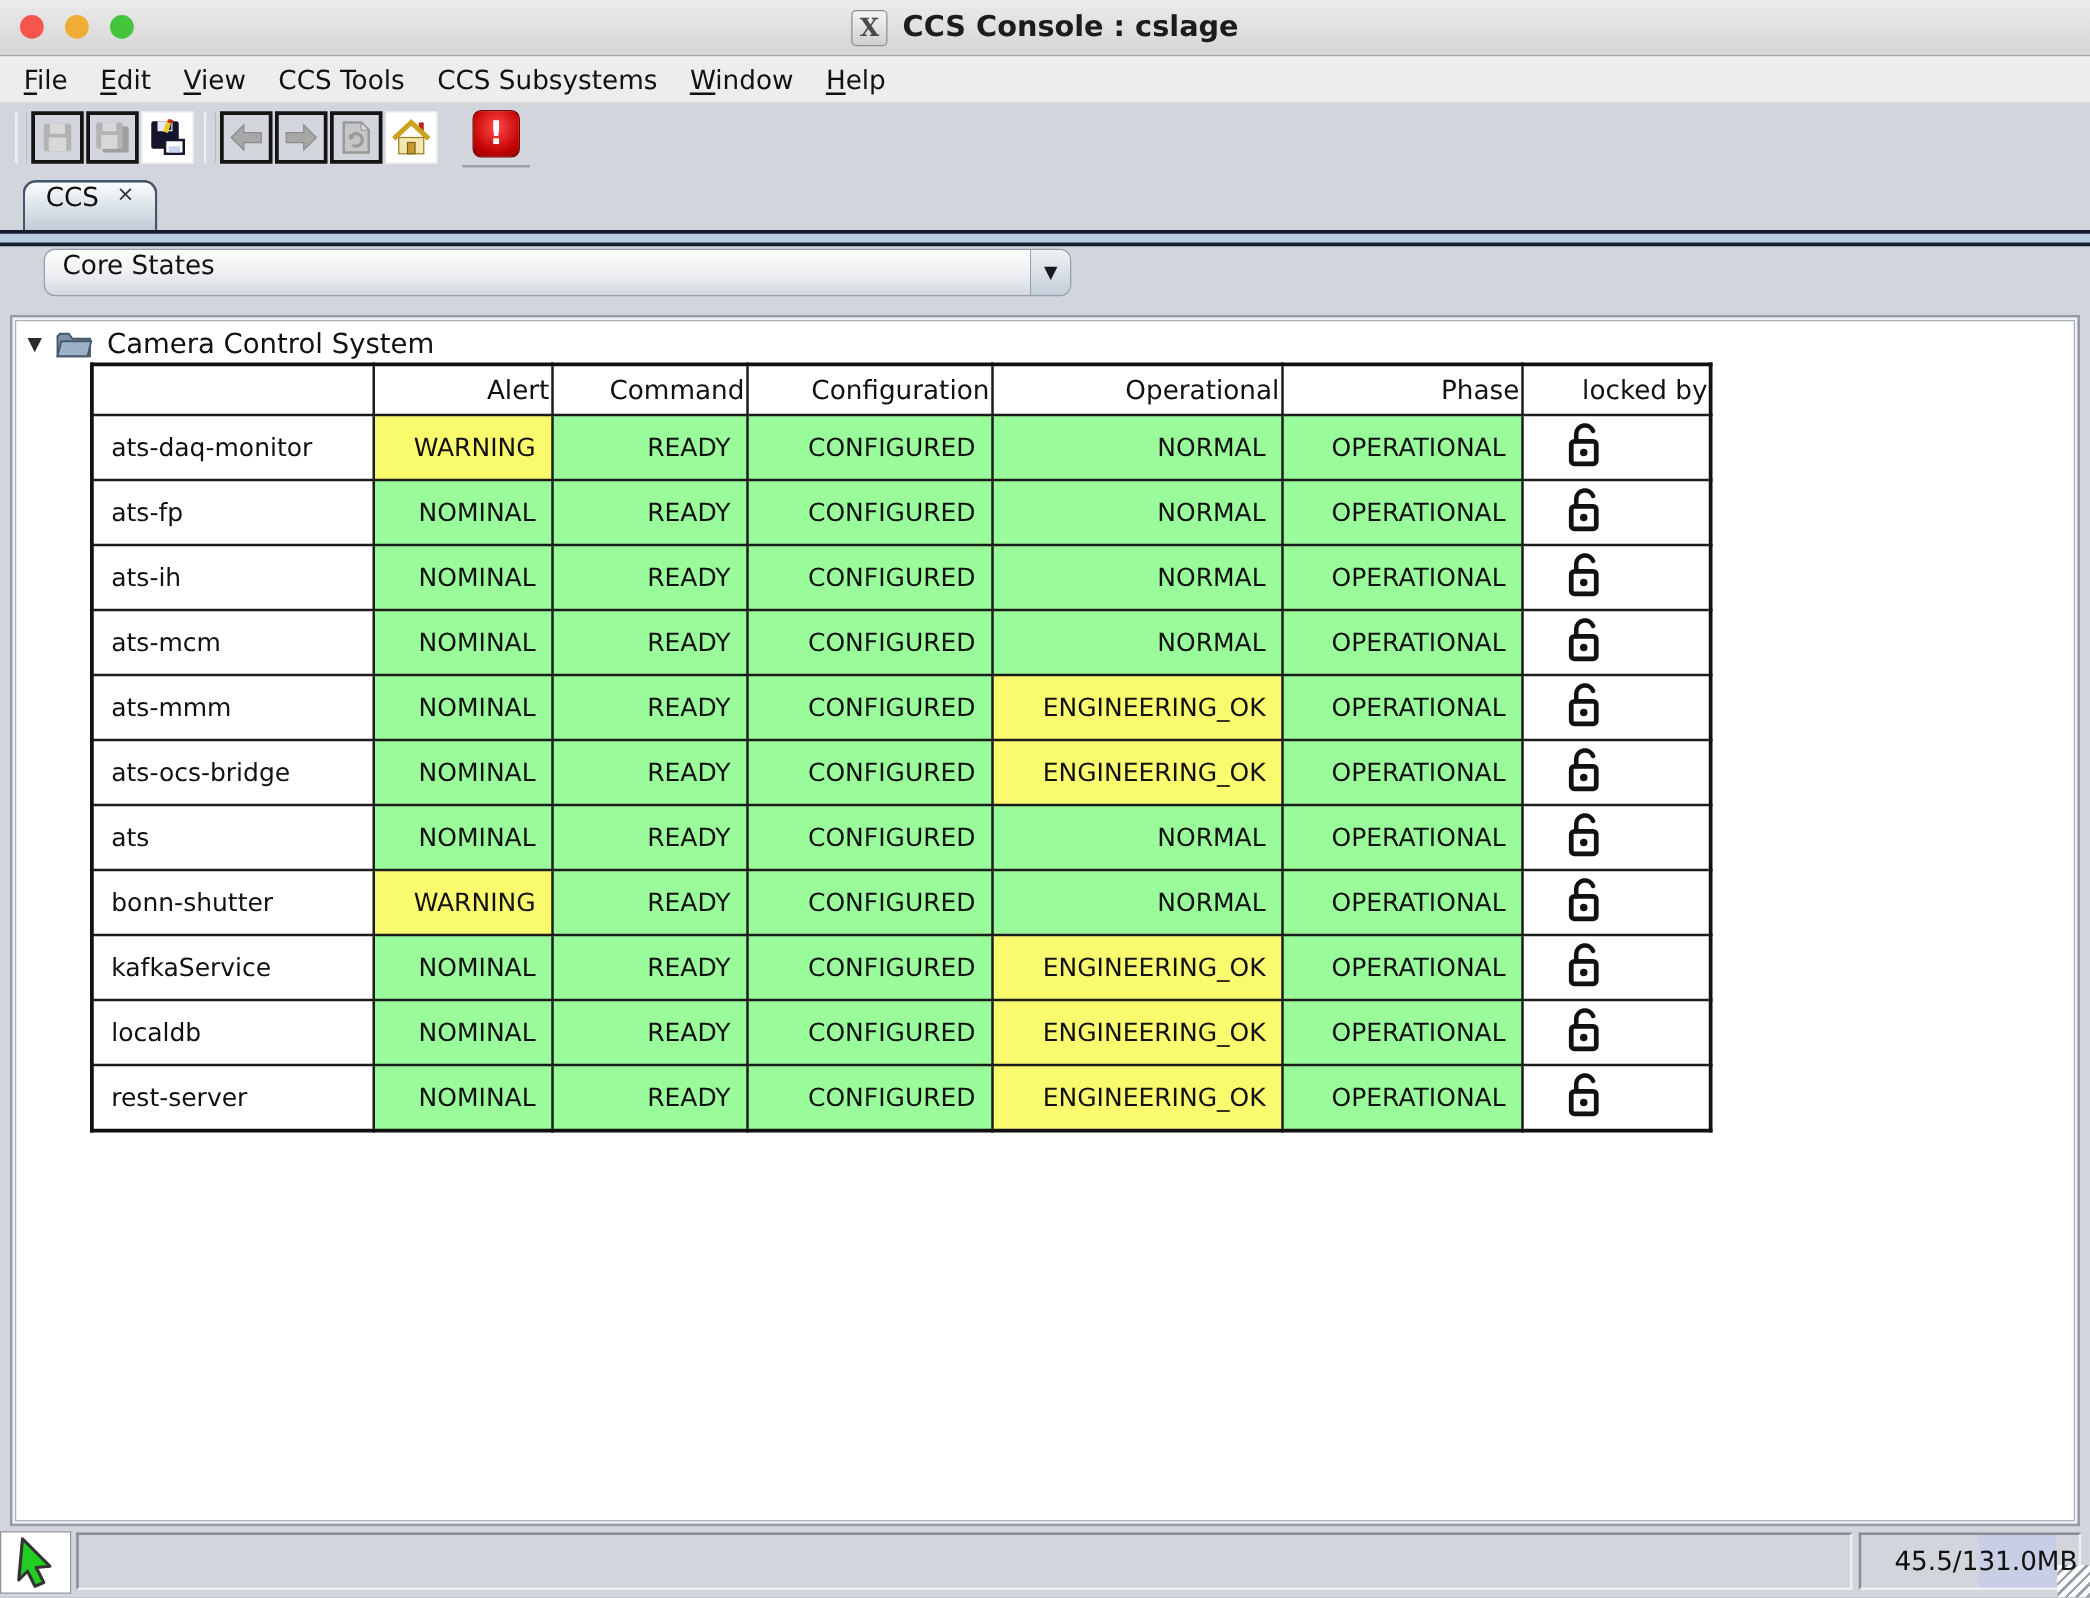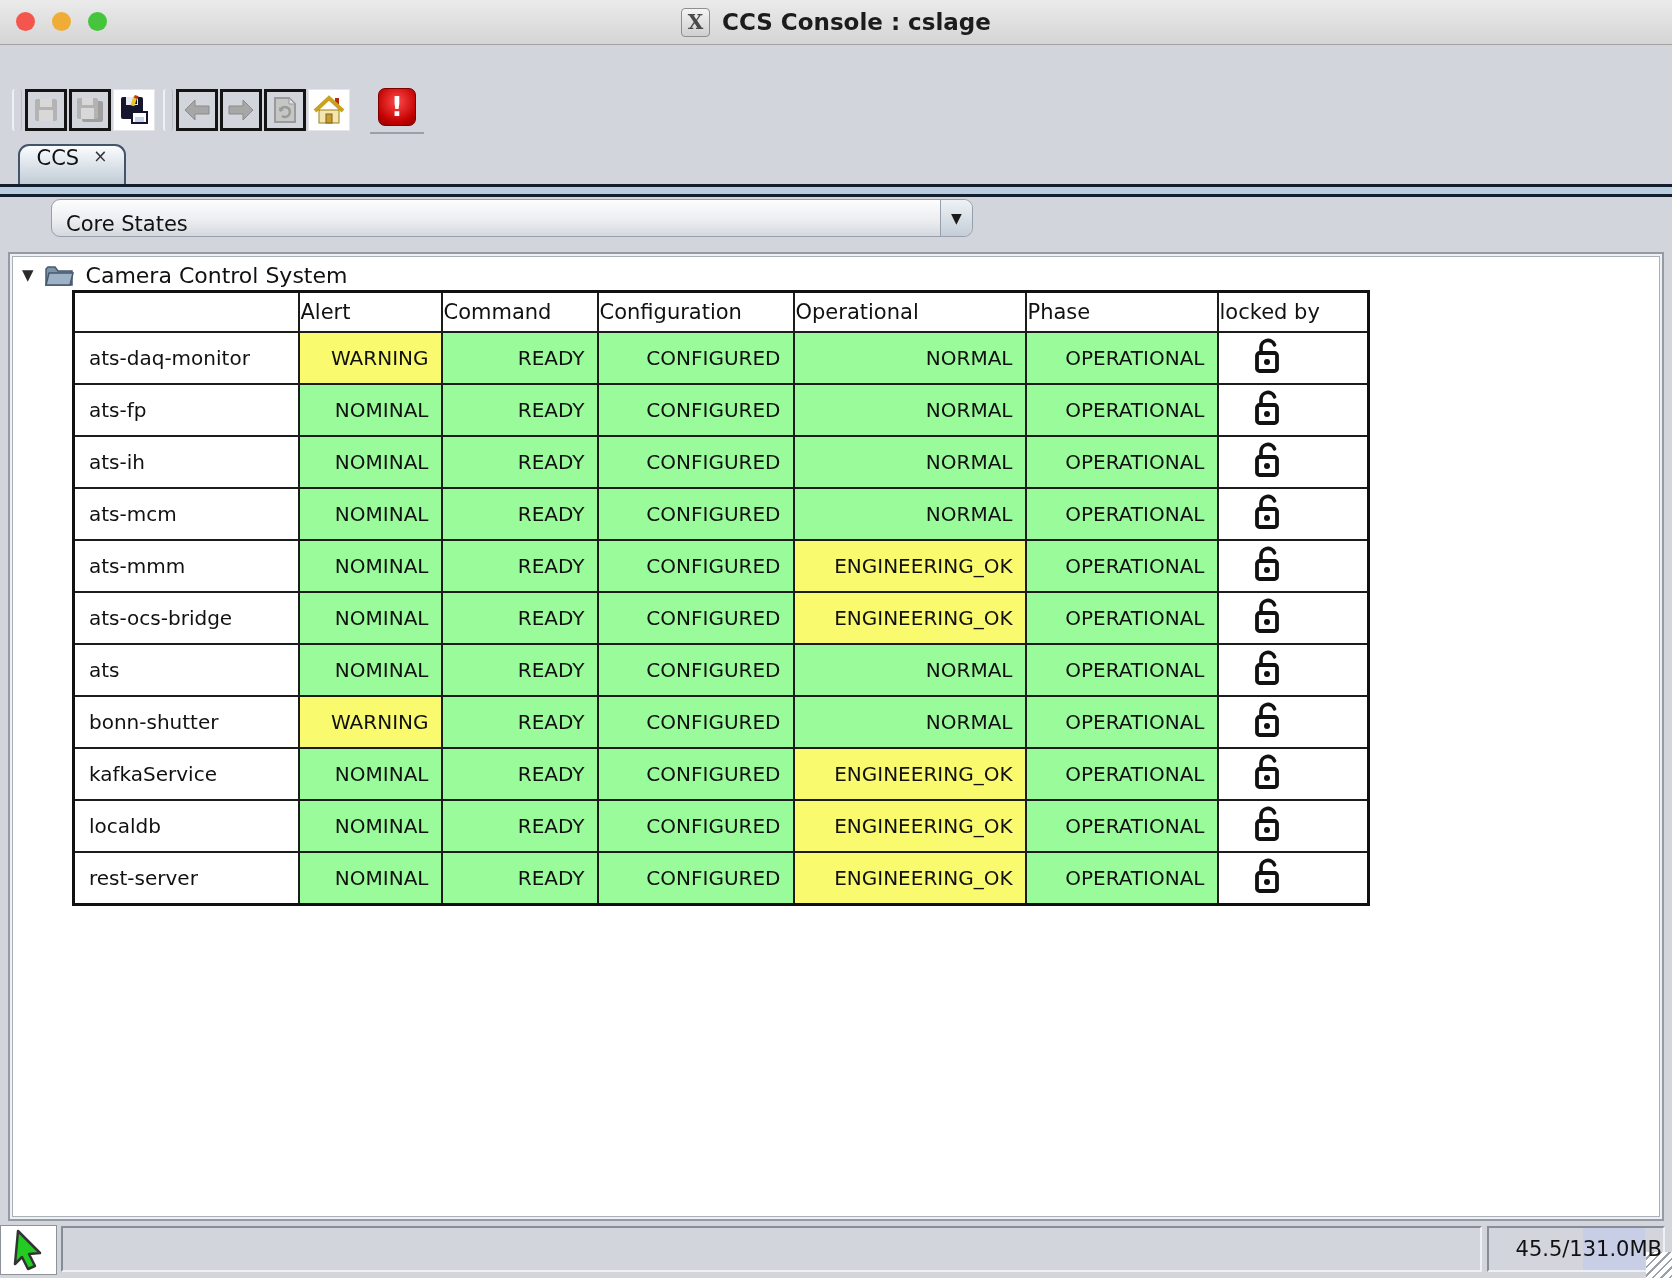--- a/index.html
+++ b/index.html
@@ -43,39 +43,39 @@
   .tabstrip{position:absolute;left:0;top:137px;right:0;height:47px;}
   .tab{position:absolute;left:18px;bottom:0;width:104px;height:38px;
        border:2px solid #44546a;border-bottom:none;border-radius:11px 11px 0 0;
        background:linear-gradient(#fbfdfe,#dfe6ec 45%,#c2ccd6);
        display:flex;align-items:flex-start;justify-content:center;gap:14px;font-size:21px;}
   .tab-close{font-size:17px;color:#333;}
   .tab-band{position:absolute;left:0;top:184px;right:0;height:7px;background:#b8cee0;
             border-top:3px solid #141e2c;border-bottom:3px solid #141e2c;}
 
   
-  .combo{position:absolute;left:35px;top:199px;width:922px;height:38px;box-sizing:border-box;
+  .combo{position:absolute;left:35px;top:199px;width:822px;height:38px;box-sizing:border-box;
          border:1px solid #97a0aa;border-radius:9px;
          background:linear-gradient(#fdfdfd,#eceef1 55%,#d4d9de);
-         display:flex;align-items:flex-end;font-size:21px;margin-left:16px;}
+         display:flex;align-items:flex-start;font-size:21px;}
   .combo-label{padding-left:14px;flex:1;}
   .combo-arrow{width:31px;align-self:stretch;border-left:1px solid #97a0aa;border-radius:0 9px 9px 0;
                background:linear-gradient(#eef2f5,#c4ced8);display:flex;align-items:center;justify-content:center;
                font-size:14px;color:#1a1a1a;}
 
   
   .content{position:absolute;left:8px;right:8px;top:252px;bottom:57px;background:#ffffff;
            border:2px solid #959ba4;box-shadow:inset 0 0 0 2px #eef0f2, inset 0 0 0 3px #aab0b8;}
   .tree-row{position:absolute;left:12px;top:8px;display:flex;align-items:center;gap:10px;font-size:22px;}
   .tree-arrow{font-size:15px;color:#2a2a2a;}
 
   
   table.states{position:absolute;left:62px;top:36px;border-collapse:collapse;table-layout:fixed;
                border:3px solid #111;font-size:20px;}
-  .states th{border:2px solid #1c1c1c;height:36px;font-weight:normal;background:#fff;text-align:left;font-size:21px;}
+  .states th{border:2px solid #1c1c1c;height:36px;font-weight:normal;background:#fff;text-align:right;font-size:21px;}
   .states td{border:2px solid #1c1c1c;height:50px;padding:0;}
   .states td.name-cell{background:#fff;text-align:left;padding-left:14px;}
   .states td.val{text-align:right;padding-right:12px;}
   .states td.lock-cell{background:#fff;padding-left:30px;}
 
   
   .statusbar{position:absolute;left:0;right:0;bottom:0;height:56px;background:#d2d5dc;}
   .cursor-box{position:absolute;left:0;top:3px;width:57px;height:50px;background:#fff;border:1px solid #8d929b;
               box-sizing:border-box;display:flex;align-items:center;justify-content:center;}
   .status-panel{position:absolute;top:4px;height:46px;box-sizing:border-box;
@@ -99,20 +99,29 @@
       <div class="light red"></div>
       <div class="light yellow"></div>
       <div class="light green"></div>
     </div>
     <div class="title-wrap">
       <span class="x11-icon">X</span>
       <span class="win-title">CCS Console : cslage</span>
     </div>
   </div>
 
+  <div class="menubar" id="menubar">
+      <span class="menu-item"><u>F</u>ile</span>
+      <span class="menu-item"><u>E</u>dit</span>
+      <span class="menu-item"><u>V</u>iew</span>
+      <span class="menu-item">CCS Tools</span>
+      <span class="menu-item">CCS Subsystems</span>
+      <span class="menu-item"><u>W</u>indow</span>
+      <span class="menu-item"><u>H</u>elp</span>
+    </div>
 
   <div class="toolbar">
     <div class="tb-ridge"></div>
 
     <div class="tb-btn disabled">
       <svg width="28" height="28" viewBox="0 0 28 28">
         <rect x="3" y="3" width="22" height="22" rx="2" fill="#b3b3b3"></rect>
         <rect x="8" y="3" width="12" height="8" fill="#d8d8d8"></rect>
         <rect x="7" y="14" width="14" height="11" fill="#d8d8d8"></rect>
       </svg>

